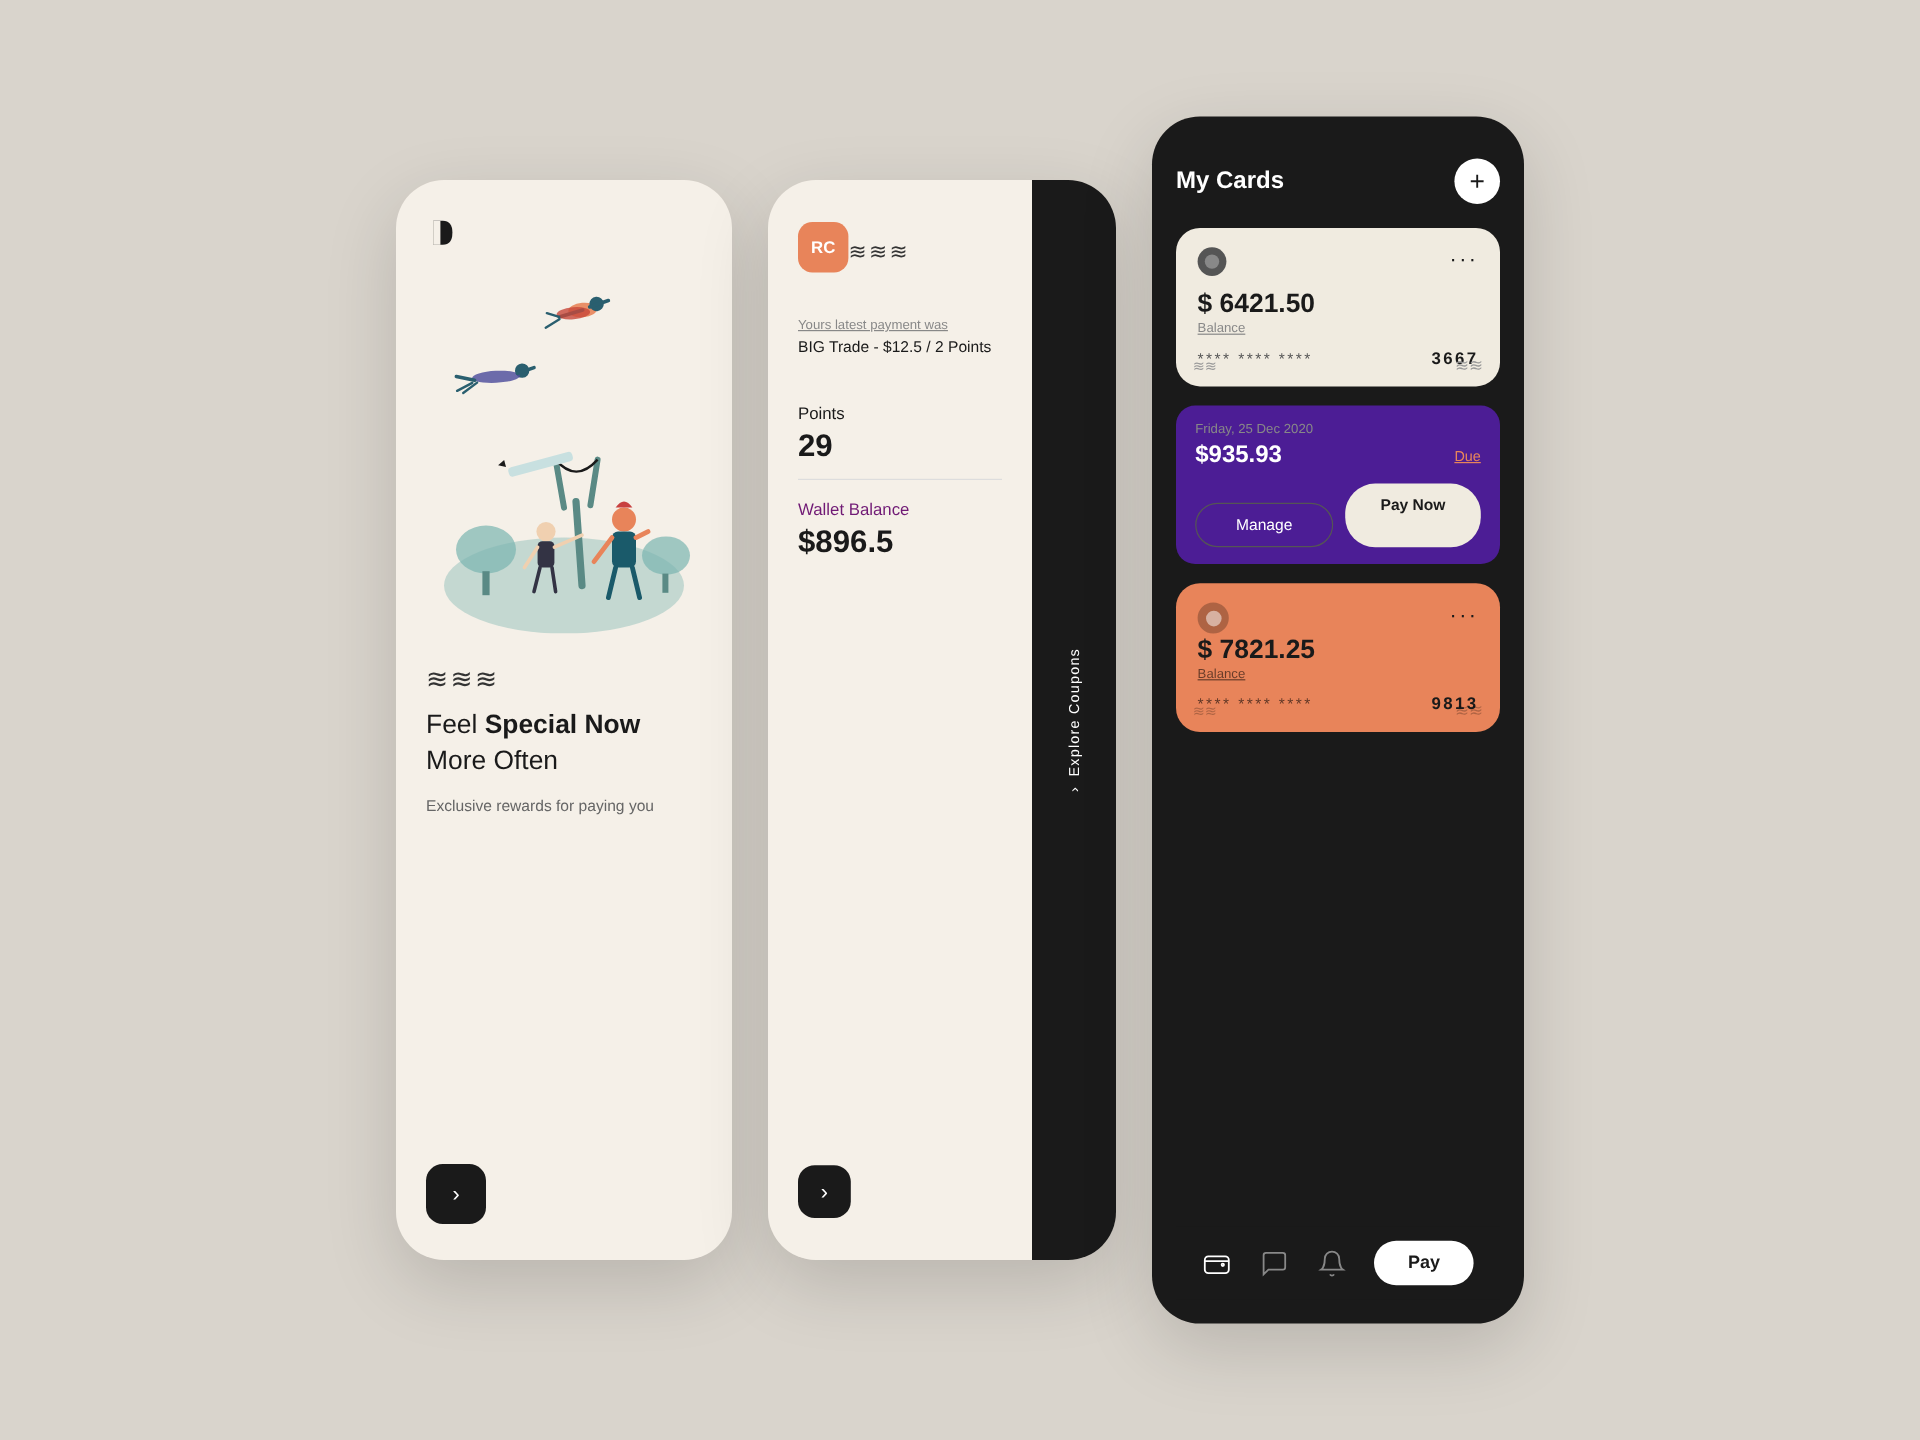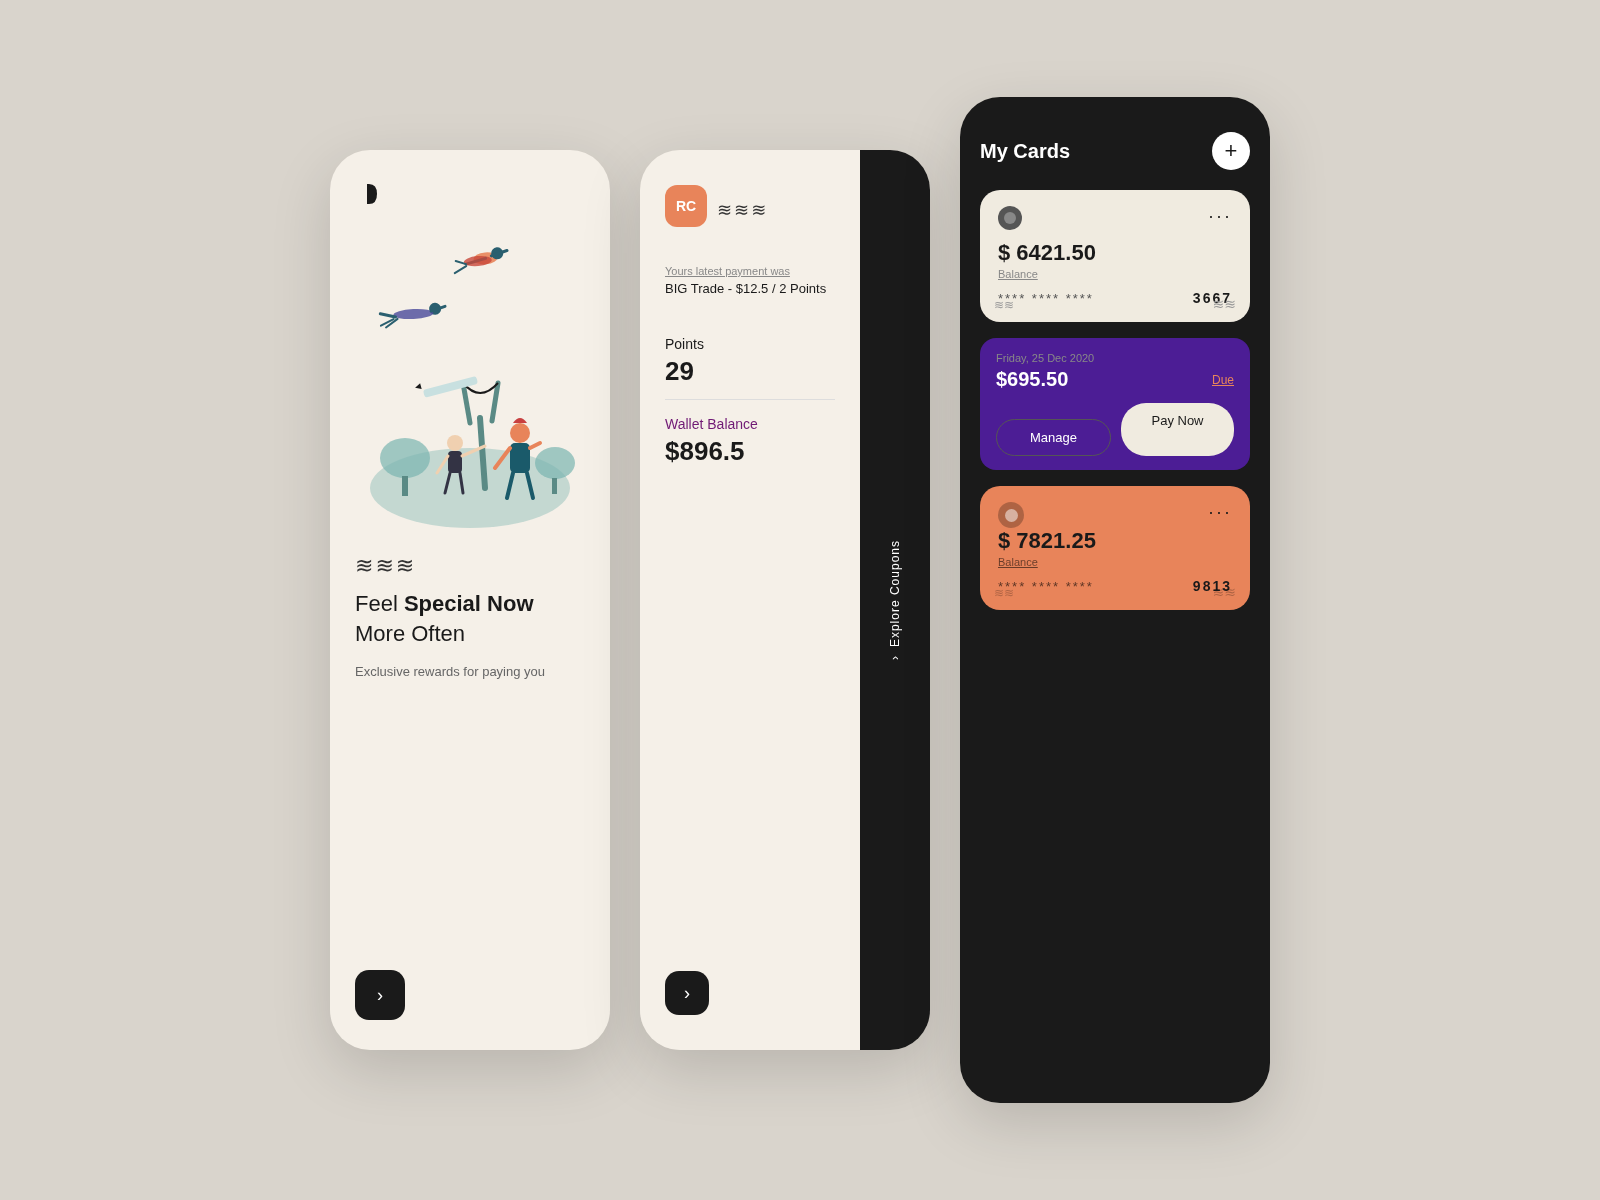--- a/index.html
+++ b/index.html
@@ -132,21 +132,20 @@
       justify-content: center;
       color: #fff;
       font-size: 14px;
       font-weight: 700;
       margin-bottom: 8px;
     }
 
     .phone-2-header {
       display: flex;
       align-items: center;
-      gap: 10px;
       margin-bottom: 30px;
     }
 
     .wave-icon-orange {
       font-size: 18px;
       color: #333;
       letter-spacing: 2px;
     }
 
     .welcome-text {
@@ -380,21 +379,21 @@
       margin-top: 16px;
     }
 
     .pay-now-btn {
       flex: 1;
       padding: 10px;
       border-radius: 25px;
       background: #f0ebe0;
       color: #1a1a1a;
       font-size: 13px;
-      font-weight: 400;
+      font-weight: 700;
       cursor: pointer;
       text-align: center;
       border: none;
     }
 
     
     .card-orange {
       background: #E8845A;
       border-radius: 20px;
       padding: 16px 18px;
@@ -604,21 +603,21 @@
       <span>**** **** ****</span>
       <span class="card-number-last">3667</span>
     </div>
     <div class="card-wave-left">≋≋</div>
     <div class="card-wave-white">≋≋</div>
   </div>
 
   <div class="payment-due-section">
     <div class="payment-date">Friday, 25 Dec 2020</div>
     <div class="payment-amount-row">
-      <div class="payment-amount">$695.50</div>
+      <div class="payment-amount">$935.93</div>
       <div class="due-link">Due</div>
     </div>
     <div class="payment-actions">
       <div class="manage-btn">Manage</div>
       <div class="pay-now-btn">Pay Now</div>
     </div>
   </div>
 
   <div class="card-orange">
     <div style="display:flex;justify-content:space-between;align-items:flex-start;">
@@ -632,13 +631,38 @@
     <div class="card-amount">$ 7821.25</div>
     <div class="card-balance-label">Balance</div>
     <div class="card-number">
       <span>**** **** ****</span>
       <span class="card-number-last">9813</span>
     </div>
     <div class="card-wave-left">≋≋</div>
     <div class="card-wave-white">≋≋</div>
   </div>
 
+  <div class="bottom-nav">
+
+    <div class="nav-icon active">
+      <svg width="24" height="24" viewBox="0 0 24 24" fill="none" stroke="currentColor" stroke-width="1.5">
+        <rect x="2" y="6" width="20" height="14" rx="3"></rect>
+        <path d="M16 13 a1 1 0 1 0 2 0 a1 1 0 1 0 -2 0"></path>
+        <path d="M2 10 L22 10"></path>
+      </svg>
+    </div>
+
+    <div class="nav-icon">
+      <svg width="24" height="24" viewBox="0 0 24 24" fill="none" stroke="currentColor" stroke-width="1.5">
+        <path d="M21 15a2 2 0 0 1-2 2H7l-4 4V5a2 2 0 0 1 2-2h14a2 2 0 0 1 2 2z"></path>
+      </svg>
+    </div>
+
+    <div class="nav-icon">
+      <svg width="24" height="24" viewBox="0 0 24 24" fill="none" stroke="currentColor" stroke-width="1.5">
+        <path d="M18 8A6 6 0 0 0 6 8c0 7-3 9-3 9h18s-3-2-3-9"></path>
+        <path d="M13.73 21a2 2 0 0 1-3.46 0"></path>
+      </svg>
+    </div>
+
+    <div class="pay-btn-nav">Pay</div>
+  </div>
 </div>
 
 </body></html>

